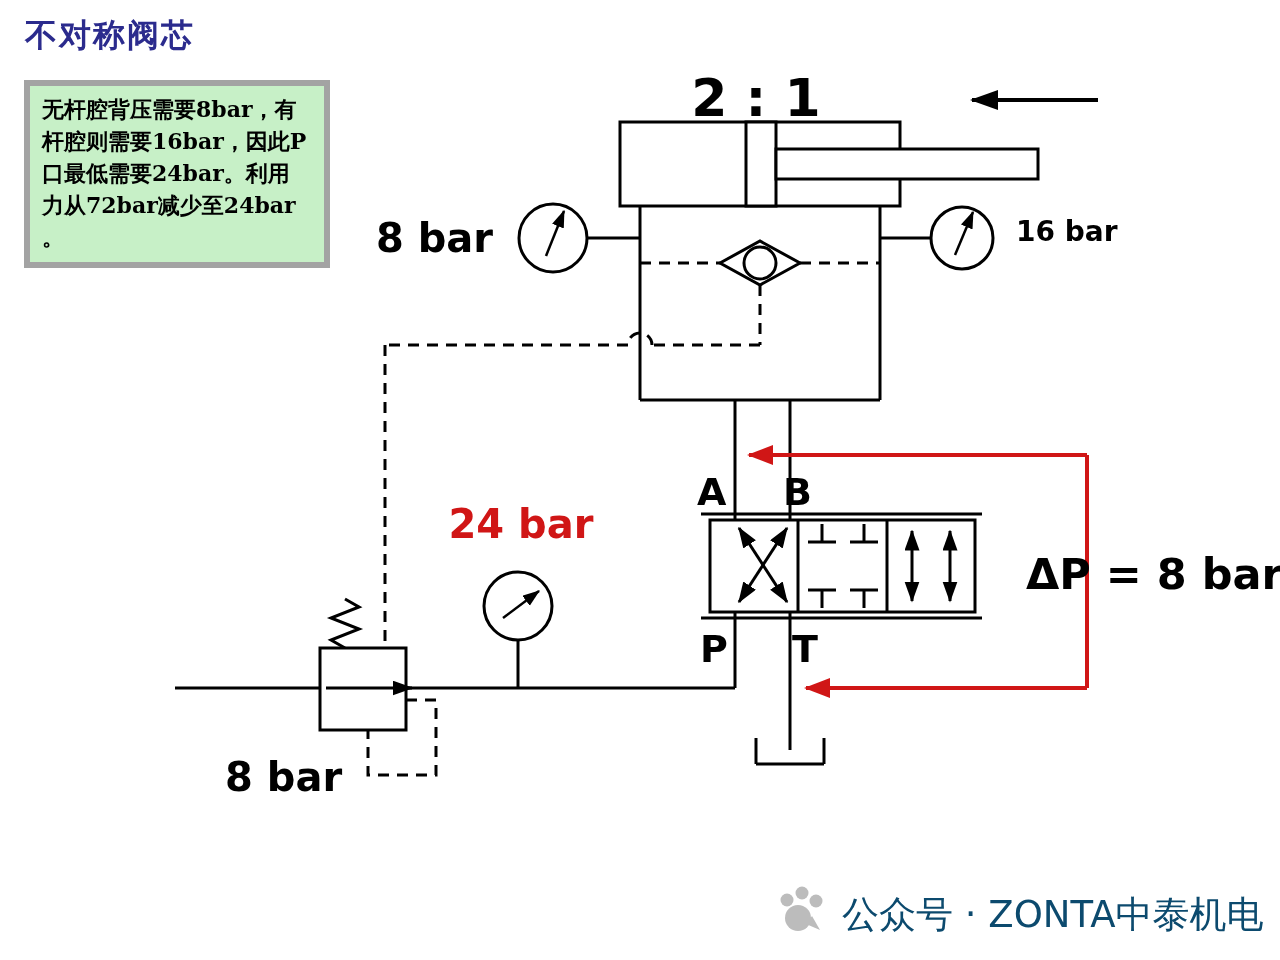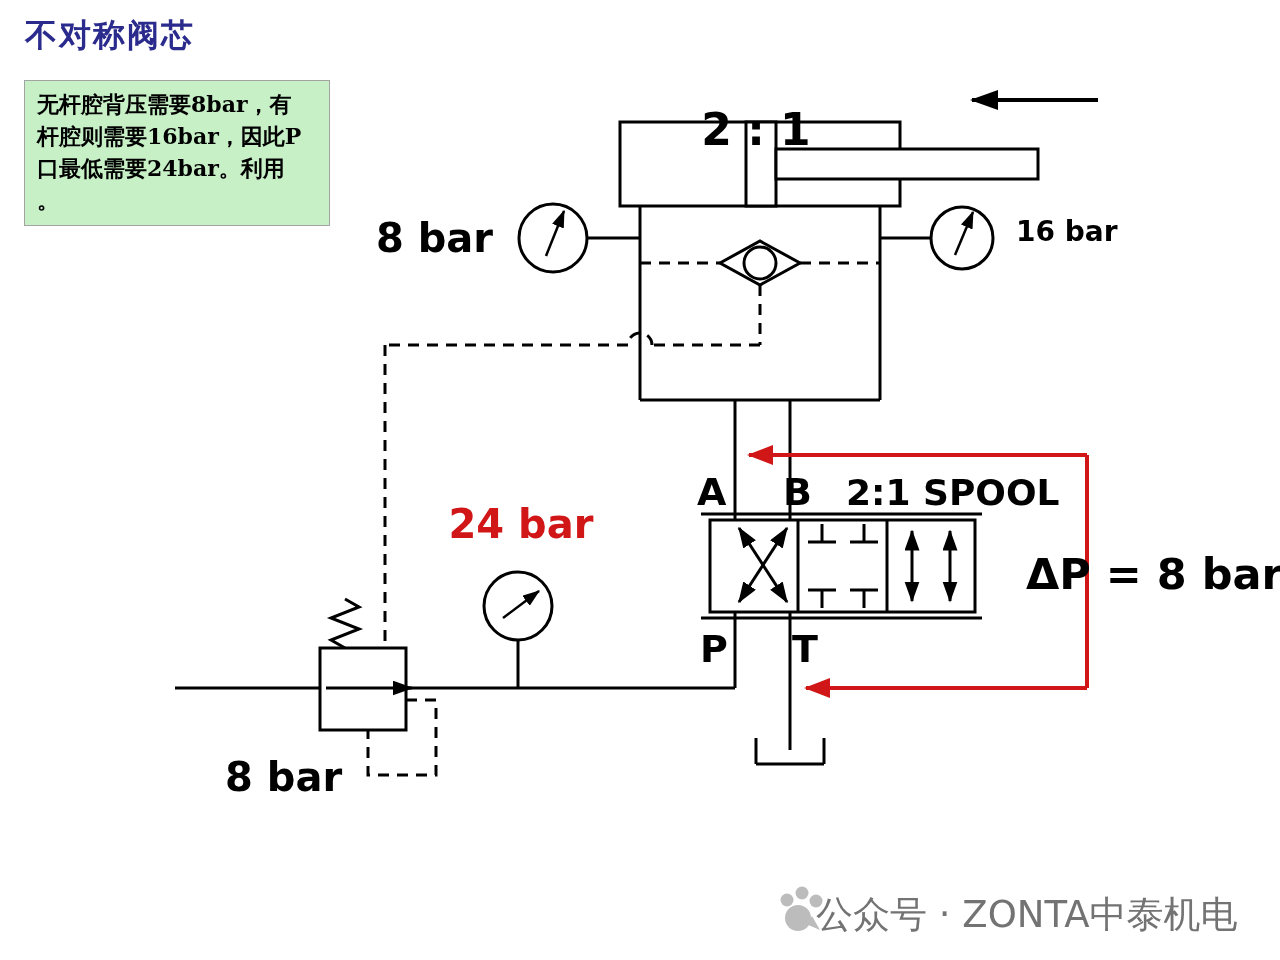--- a/index.html
+++ b/index.html
@@ -8,40 +8,40 @@
   .slide { position:relative; width:1280px; height:960px; background:#ffffff; overflow:hidden;border-radius:10px; }
   .abs { position:absolute; }
   .lbl { position:absolute; font-weight:bold; color:#000; white-space:nowrap; line-height:1; }
   .title {
     position:absolute; left:25px; top:14px;
     font-family:"DejaVu Serif","Liberation Serif",serif;
     font-size:32px; font-weight:bold; color:#2b2b8d; letter-spacing:2px;
   }
   .infobox {
     position:absolute; left:24px; top:80px; width:306px;
-    background:#c7f0c7; border:1px solid #a3a3a3;
+    background:#c7f0c7; border:6px solid #a3a3a3;
     padding:7px 10px 9px 12px;
     font-family:"DejaVu Serif","Liberation Serif",serif;
     font-size:22px; font-weight:bold; color:#000; line-height:32px;
   }
   .infobox div { white-space:nowrap; }
-  .ratio      { left:650px; top:72px;  width:212px; text-align:center; font-size:44px;margin-top:36px; }
+  .ratio      { left:650px; top:72px;  width:212px; text-align:center; font-size:52px; }
   .cap-gauge  { left:368px; top:218px; width:125px; text-align:right;  font-size:40px; }
   .rod-gauge  { left:1016px;top:218px; font-size:28px; }
   .pump-gauge { left:448px; top:504px; width:146px; text-align:center; font-size:40px; color:#d01616; }
   .port-a     { left:697px; top:473px; font-size:38px; }
   .port-b     { left:783px; top:473px; font-size:38px; }
   .spool      { left:846px; top:475px; font-size:36px; }
   .deltap     { left:1026px;top:553px; font-size:43px; }
   .port-p     { left:700px; top:630px; font-size:38px; }
   .port-t     { left:792px; top:630px; font-size:38px; }
   .relief8    { left:225px; top:757px; font-size:40px; }
   .wm-text {
-    position:absolute; left:816px; top:890px;
-    font-size:37px; color:#737373; font-weight:400; white-space:nowrap;
+    position:absolute; left:842px; top:890px;
+    font-size:37px; color:#0c4a6e; font-weight:400; white-space:nowrap;
   }
 </style>
 </head>
 <body>
 
 <div class="slide">
 
   <svg class="abs" style="left:0;top:0" width="1280" height="960" viewBox="0 0 1280 960">
     <defs>
       <marker id="ab" markerWidth="7" markerHeight="6" refX="6.5" refY="2.5" orient="auto-start-reverse">
@@ -158,31 +158,31 @@
       <line x1="1087" y1="688" x2="806" y2="688" marker-end="url(#ar)"></line>
     </g>
   </svg>
 
   <div class="title">不对称阀芯</div>
 
   <div class="infobox">
     <div>无杆腔背压需要8bar，有</div>
     <div>杆腔则需要16bar，因此P</div>
     <div>口最低需要24bar。利用</div>
+    <div>力从72bar减少至24bar</div>
     <div>。</div>
   </div>
 
   <div class="lbl ratio">2 : 1</div>
   <div class="lbl cap-gauge">8 bar</div>
   <div class="lbl rod-gauge">16 bar</div>
   <div class="lbl pump-gauge">24 bar</div>
 
   <div class="lbl port-a">A</div>
   <div class="lbl port-b">B</div>
-  <div class="lbl spool">2:1 SPOOL</div>
   <div class="lbl deltap">ΔP = 8 bar</div>
   <div class="lbl port-p">P</div>
   <div class="lbl port-t">T</div>
 
   <div class="lbl relief8">8 bar</div>
 
   <svg class="abs" style="left:776px;top:884px" width="52" height="52" viewBox="0 0 52 52">
     <g fill="#bcbcbc">
       <circle cx="22" cy="34" r="13"></circle>
       <circle cx="11" cy="16" r="6.5"></circle>

